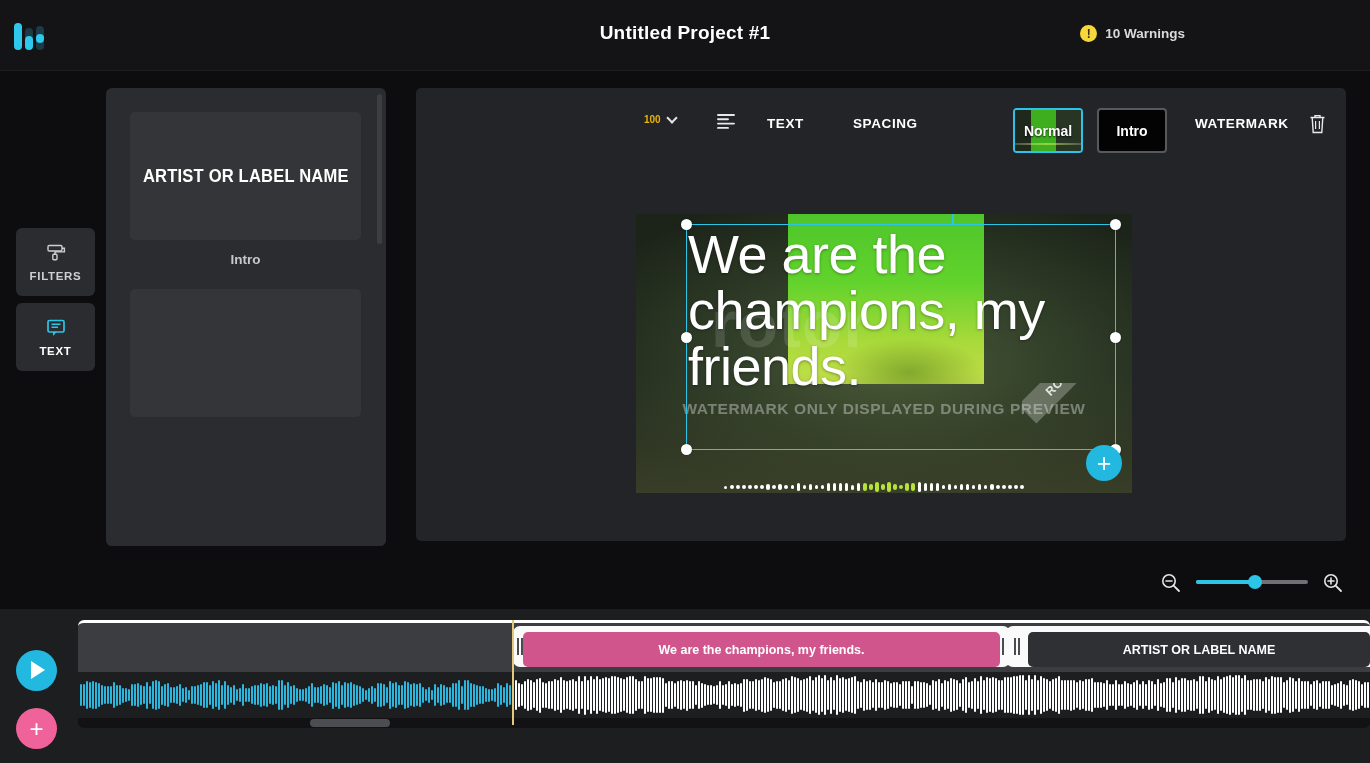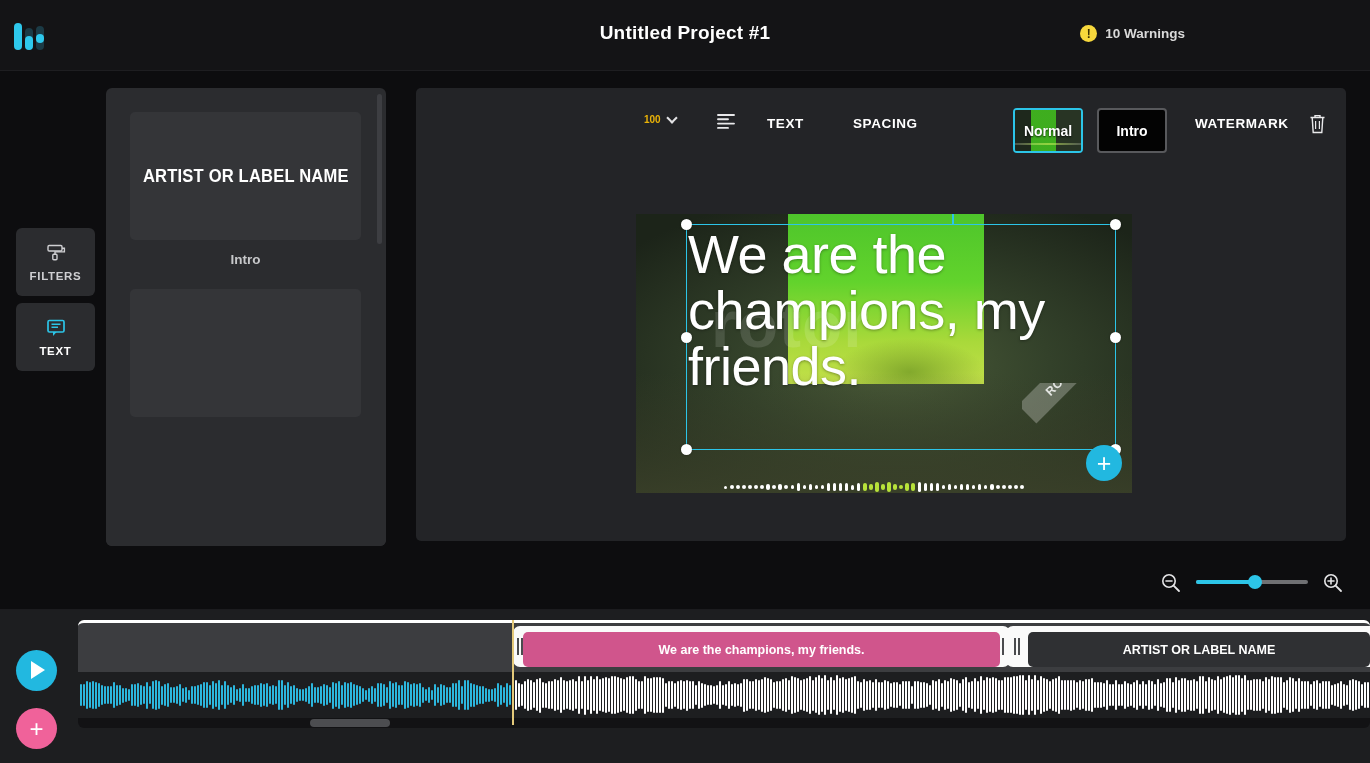--- a/index.html
+++ b/index.html
@@ -341,20 +341,21 @@
           <path d="M2.5 4.5h14M7 4.5V2.6h5V4.5M4.2 4.5l1 15h8.6l1-15" fill="none" stroke="#eaeaec" stroke-width="1.4"></path>
           <path d="M7.6 8v8M11.4 8v8" stroke="#eaeaec" stroke-width="1.2"></path>
         </svg>
       </div>
     </div>
 
     <div class="stage">
       <div class="greenband"></div>
       <div class="blurb"></div>
       <div class="wm-logo">rotor</div>
+      <div class="wm-line">WATERMARK ONLY DISPLAYED DURING PREVIEW</div>
       <div class="canvas-text">We are the champions, my friends.</div>
 
       <div class="sel-box">
         <span class="sel-stem"></span>
         <span class="handle h-tl"></span>
         <span class="handle h-tr"></span>
         <span class="handle h-bl"></span>
         <span class="handle h-br"></span>
         <span class="handle h-ml"></span>
         <span class="handle h-mr"></span>

